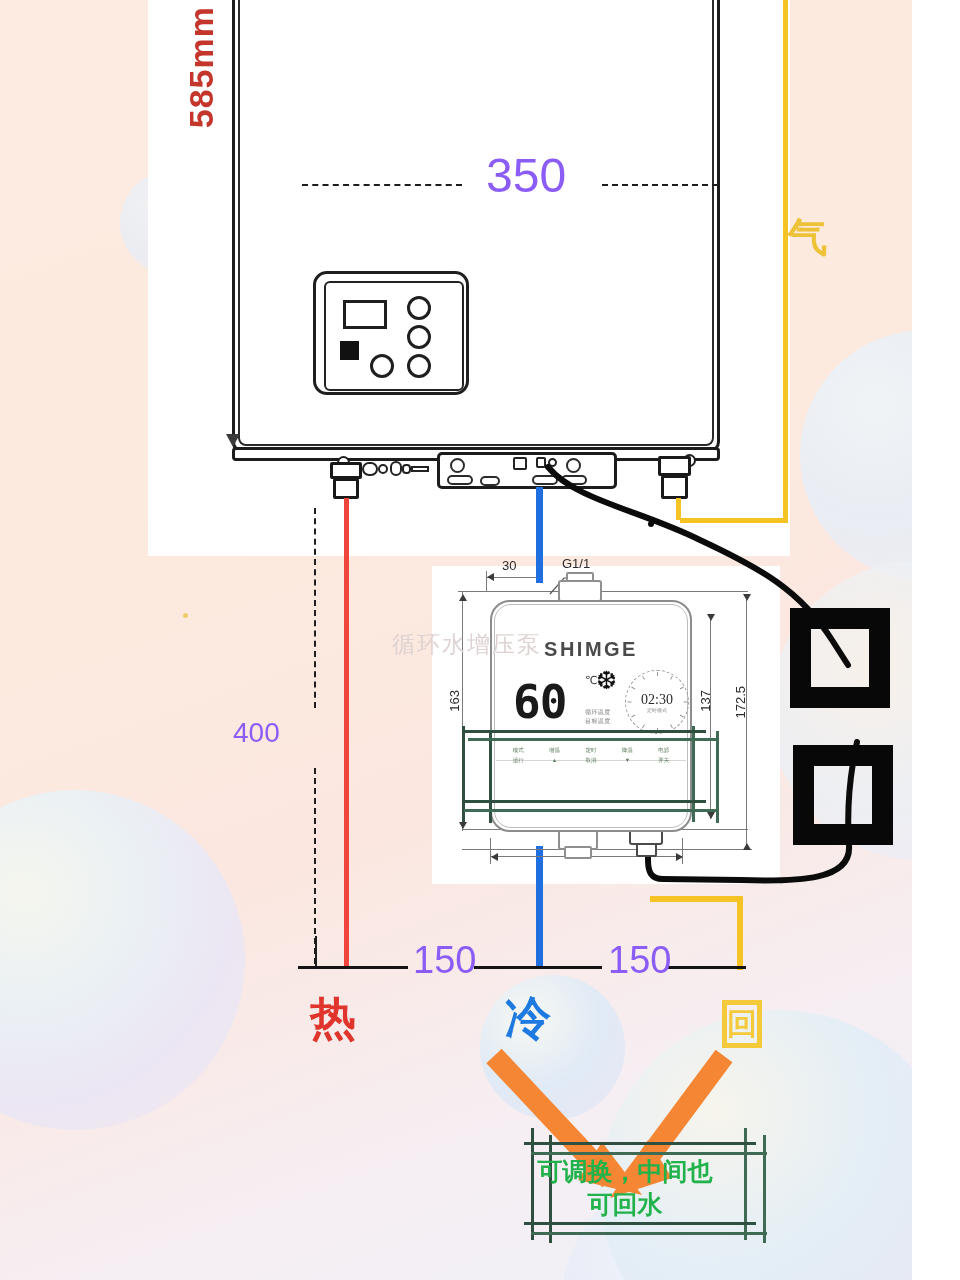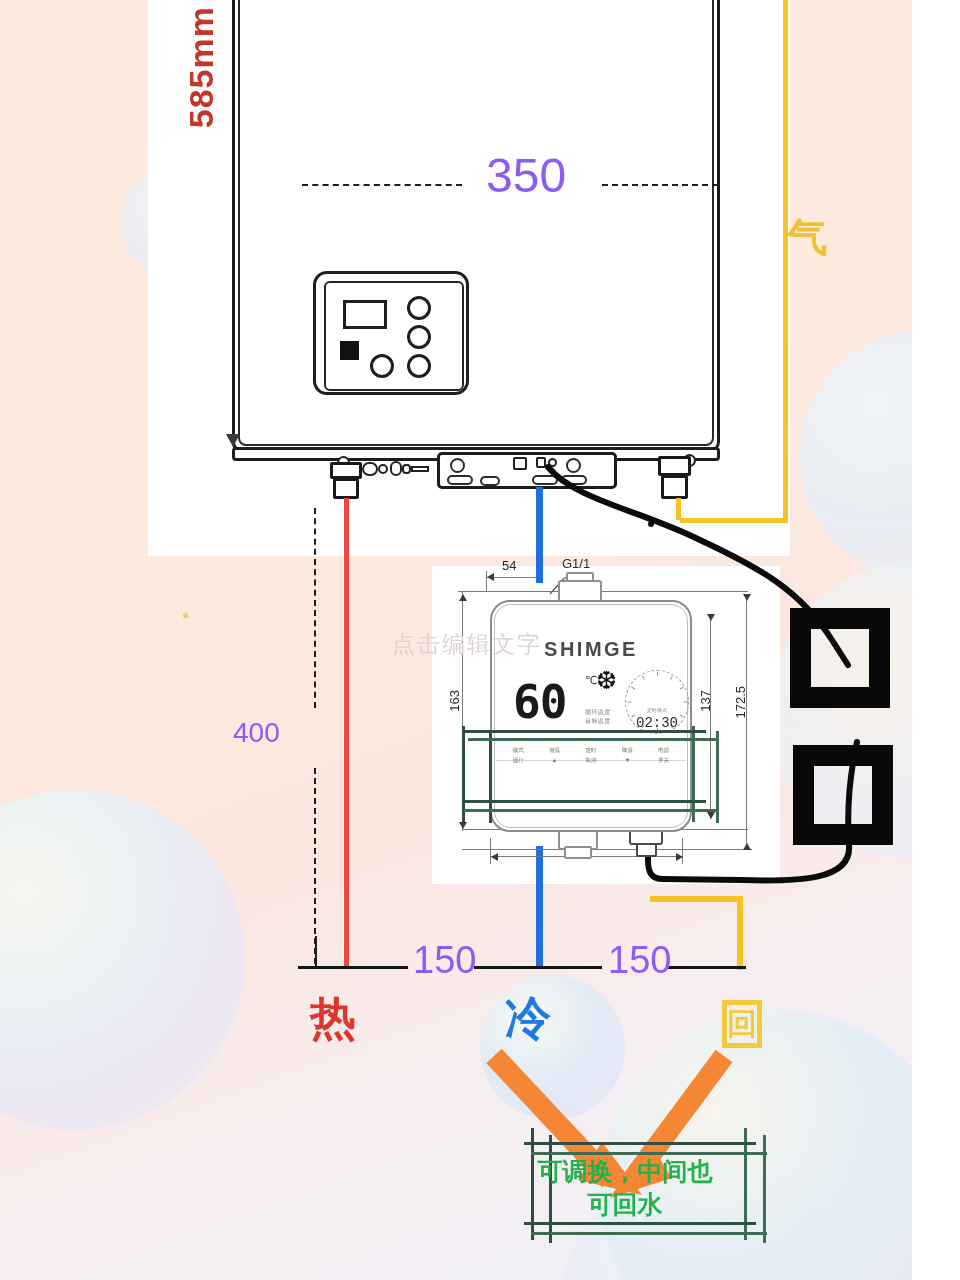--- a/index.html
+++ b/index.html
@@ -109,21 +109,21 @@
   .pump-logo{position:absolute;left:0;right:0;top:38px;text-align:center;
      font-size:20px;font-weight:700;letter-spacing:2.5px;color:#4a4a4a;
      font-family:"Liberation Sans",sans-serif;}
   .pump-temp{position:absolute;left:23px;top:75px;font-size:46px;font-weight:700;color:#1a1a1a;
      font-family:"DejaVu Sans Mono",monospace;letter-spacing:-1px;}
   .pump-temp-unit{position:absolute;left:95px;top:74px;font-size:11px;color:#333;}
   .snow{position:absolute;left:106px;top:68px;font-size:25px;color:#111;line-height:1;}
   .pump-sub{position:absolute;left:95px;top:108px;font-size:6px;color:#7a7a7a;line-height:1.5;letter-spacing:.4px;}
   .dial{position:absolute;left:135px;top:70px;width:62px;height:62px;border:1px dashed #9a9a9a;border-radius:50%;}
   .dial-time{position:absolute;left:0;right:0;top:21px;text-align:center;font-size:14px;color:#2a2a2a;
-     font-family:Liberation Mono, monospace;letter-spacing:0px;margin-top:23px;}
+     font-family:Liberation Serif, serif;letter-spacing:0px;}
   .dial-sub{position:absolute;left:0;right:0;top:36px;text-align:center;font-size:5px;color:#8a8a8a;}
   .dial-tick{position:absolute;width:1px;height:4px;background:#9a9a9a;left:50%;top:1px;transform-origin:50% 30px;}
   .btn-row{position:absolute;left:10px;top:145px;width:182px;display:flex;justify-content:space-around;}
   .btn-lab{font-size:5.5px;color:#5b7a5b;text-align:center;line-height:1.9;}
   .pump-divider{position:absolute;left:6px;right:6px;top:160px;height:1px;background:#d6d6d6;}
   .pump-top-nip{position:absolute;left:558px;top:580px;width:44px;height:22px;border:2px solid #8f8f8f;border-radius:3px;background:#fff;box-sizing:border-box;}
   .pump-top-nip2{position:absolute;left:566px;top:572px;width:28px;height:12px;border:2px solid #8f8f8f;border-radius:2px;background:#fff;box-sizing:border-box;}
   .pump-bot-nip{position:absolute;left:558px;top:828px;width:40px;height:22px;border:2px solid #8f8f8f;border-radius:3px;background:#fff;box-sizing:border-box;}
   .pump-bot-nip2{position:absolute;left:564px;top:846px;width:28px;height:13px;border:2px solid #8f8f8f;border-radius:2px;background:#fff;box-sizing:border-box;}
   .pump-nut{position:absolute;left:629px;top:818px;width:34px;height:27px;border:2px solid #4a4a4a;border-radius:3px;background:#fff;box-sizing:border-box;}
@@ -266,21 +266,21 @@
   <div class="pdim-line" style="left:710px;top:614px;width:1px;height:205px;"></div>
   <div class="pdim-line" style="left:746px;top:594px;width:1px;height:256px;"></div>
   <div class="pdim-line" style="left:462px;top:829px;width:286px;height:1px;"></div>
   <div class="pdim-line" style="left:462px;top:849px;width:290px;height:1px;"></div>
   <div class="pdim-line" style="left:490px;top:856px;width:192px;height:1px;"></div>
   <div class="pdim-line" style="left:490px;top:838px;width:1px;height:26px;"></div>
   <div class="pdim-line" style="left:682px;top:838px;width:1px;height:26px;"></div>
   <div class="pdim-line" style="left:486px;top:577px;width:50px;height:1px;"></div>
   <div class="pdim-line" style="left:486px;top:571px;width:1px;height:20px;"></div>
   <div class="pdim-arrow-l" style="left:487px;top:573px;"></div>
-  <div class="pdim-txt" style="left:502px;top:558px;">54</div>
+  <div class="pdim-txt" style="left:502px;top:558px;">30</div>
 
   <div class="pdim-txt" style="left:562px;top:556px;">G1/1</div>
   <svg width="70" height="30" style="position:absolute;left:548px;top:570px;">
     <path d="M2 24 L 16 8 L 42 8" stroke="#555" stroke-width="1.2" fill="none"></path>
   </svg>
 
   <div class="pdim-txt pdim-v" style="left:447px;top:690px;">163</div>
   <div class="pdim-arrow-u" style="left:459px;top:594px;"></div>
   <div class="pdim-arrow-d" style="left:459px;top:822px;"></div>
 
@@ -339,21 +339,21 @@
 
   <div class="gline-dark" style="left:462px;top:726px;width:3px;height:96px;"></div>
   <div class="gline-dark" style="left:489px;top:731px;width:3px;height:92px;"></div>
   <div class="gline" style="left:692px;top:726px;width:3px;height:96px;"></div>
   <div class="gline" style="left:716px;top:731px;width:3px;height:92px;"></div>
   <div class="gline-dark" style="left:464px;top:730px;width:242px;height:3px;"></div>
   <div class="gline" style="left:468px;top:738px;width:248px;height:3px;"></div>
   <div class="gline-dark" style="left:462px;top:800px;width:244px;height:3px;"></div>
   <div class="gline" style="left:464px;top:809px;width:252px;height:3px;"></div>
 
-  <div class="watermark">点击编辑文字</div>
+  <div class="watermark">循环水增压泵</div>
 
   <svg width="400" height="200" style="position:absolute;left:470px;top:1030px;">
     <path d="M24 26 L 140 150" stroke="#f58634" stroke-width="21" fill="none" stroke-linecap="butt"></path>
     <polygon points="132 112, 172 165, 108 150" fill="#f58634"></polygon>
     <path d="M254 26 L 162 150" stroke="#f58634" stroke-width="21" fill="none" stroke-linecap="butt"></path>
     <polygon points="178 110, 140 168, 202 148" fill="#f58634"></polygon>
   </svg>
 
   <div class="gline-dark" style="left:531px;top:1128px;width:3px;height:112px;"></div>
   <div class="gline-dark" style="left:549px;top:1135px;width:3px;height:108px;"></div>

